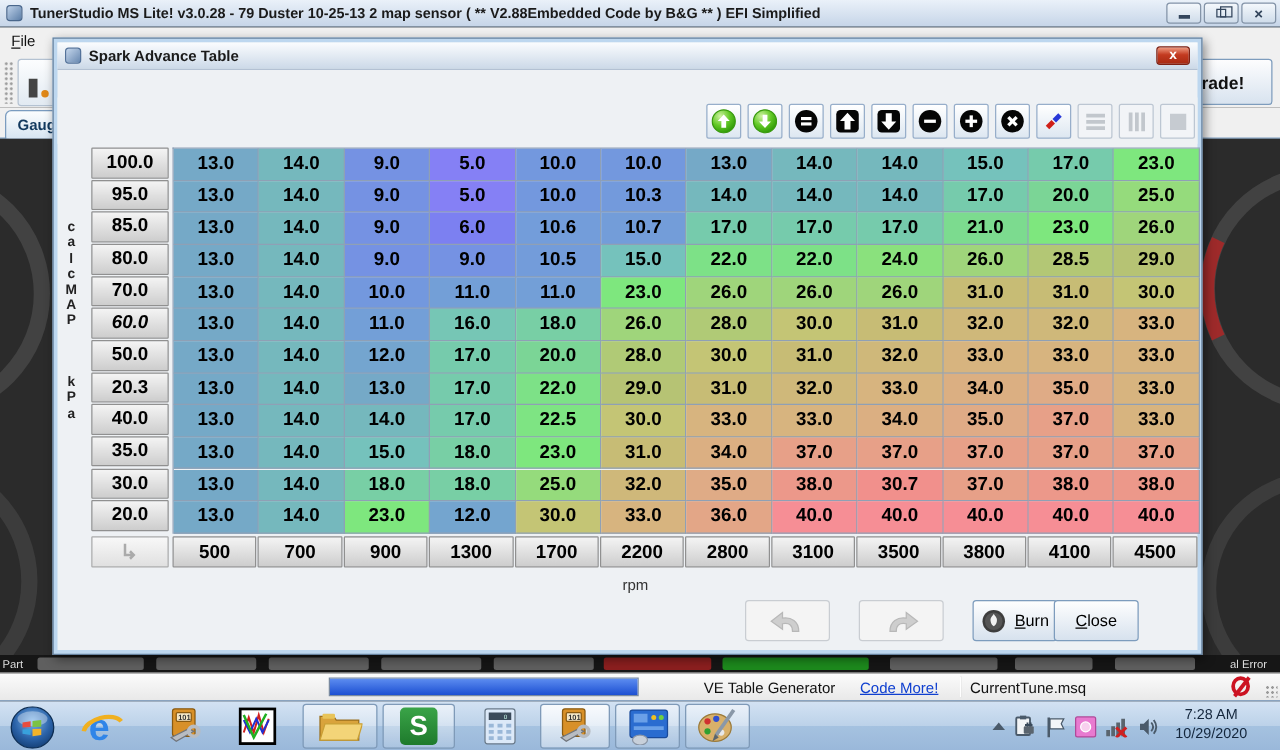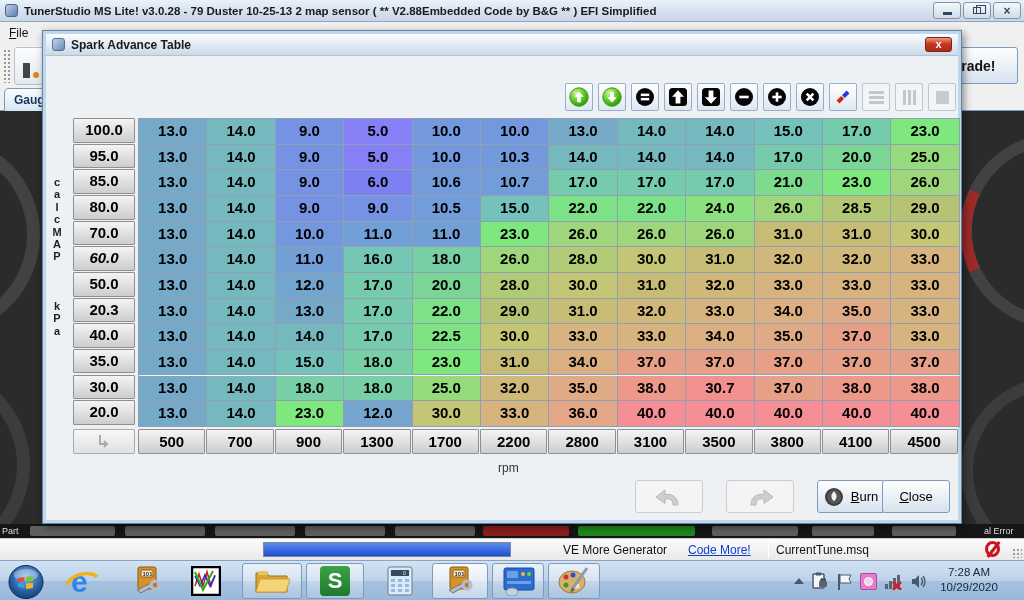--- a/index.html
+++ b/index.html
@@ -74,21 +74,21 @@
 .gsq { width:13px; height:13px; background:#c6cbd1; }
 
 
 #ylabels { position:absolute; width:14px; text-align:center; font-size:11px; font-weight:bold; color:#222; line-height:12.4px; }
 .hcell { position:absolute; width:62px; background:linear-gradient(#f4f4f4,#cdcdcd); border:1px solid #909090; border-radius:1px; font-size:15px; font-weight:bold; color:#000; text-align:center; }
 #grid { position:absolute; border-top:1px solid #8fa0b5; border-left:1px solid #8fa0b5; }
 .dcell { position:absolute; border-right:1px solid #8fa0b5; border-bottom:1px solid #8fa0b5; font-size:15px; font-weight:bold; color:#000; text-align:center; }
 #corner { position:absolute; background:linear-gradient(#f8f8f8,#e0e0e0); border:1px solid #aaa; border-radius:1px; }
 #corner svg { display:block; margin:4px auto; }
 #rpm-label { position:absolute; font-size:12px; color:#333; }
-.dlgbtn { position:absolute; width:68px; height:33px; border:1px solid #7d9cbd; border-radius:3px; background:linear-gradient(#fefefe,#d7e2ee); display:flex; align-items:center; justify-content:center; gap:7px; font-size:13px; color:#000;margin-left:39px; }
+.dlgbtn { position:absolute; width:68px; height:33px; border:1px solid #7d9cbd; border-radius:3px; background:linear-gradient(#fefefe,#d7e2ee); display:flex; align-items:center; justify-content:center; gap:7px; font-size:13px; color:#000; }
 .dlgbtn.dis { border-color:#c9cdd2; background:#f4f4f4; }
 u { text-decoration:underline; }
 </style>
 </head>
 <body>
 
 <div class="abs" id="titlebar">
   <div class="appicon"></div>
   <div class="ttext">TunerStudio MS Lite! v3.0.28 - 79 Duster 10-25-13 2 map sensor ( ** V2.88Embedded Code by B&amp;G ** ) EFI Simplified</div>
 </div>
@@ -137,21 +137,21 @@
     <div class="bstab" style="left: 483px; width: 86px; background: rgb(140, 31, 31);"></div>
     <div class="bstab" style="left: 578px; width: 117px; background: rgb(29, 138, 29);"></div>
     <div class="bstab" style="left: 712px; width: 86px; background: rgb(95, 95, 95);"></div>
     <div class="bstab" style="left: 812px; width: 62px; background: rgb(95, 95, 95);"></div>
     <div class="bstab" style="left: 892px; width: 64px; background: rgb(95, 95, 95);"></div>
   </div>
 <div class="abs" id="statusbar">
   <div id="progress">
       <div class="fill"></div>
     </div>
-  <div id="status-ve">VE More Generator</div>
+  <div id="status-ve">VE Table Generator</div>
   <div id="status-link">Code More!</div>
   <div id="status-div"></div>
   <div id="status-file">CurrentTune.msq</div>
   <div id="status-rec">
       <div class="ring2"></div>
       <div class="slash"></div>
     </div>
   <div id="grip"></div>
 </div>
 <div class="abs" id="taskbar">

